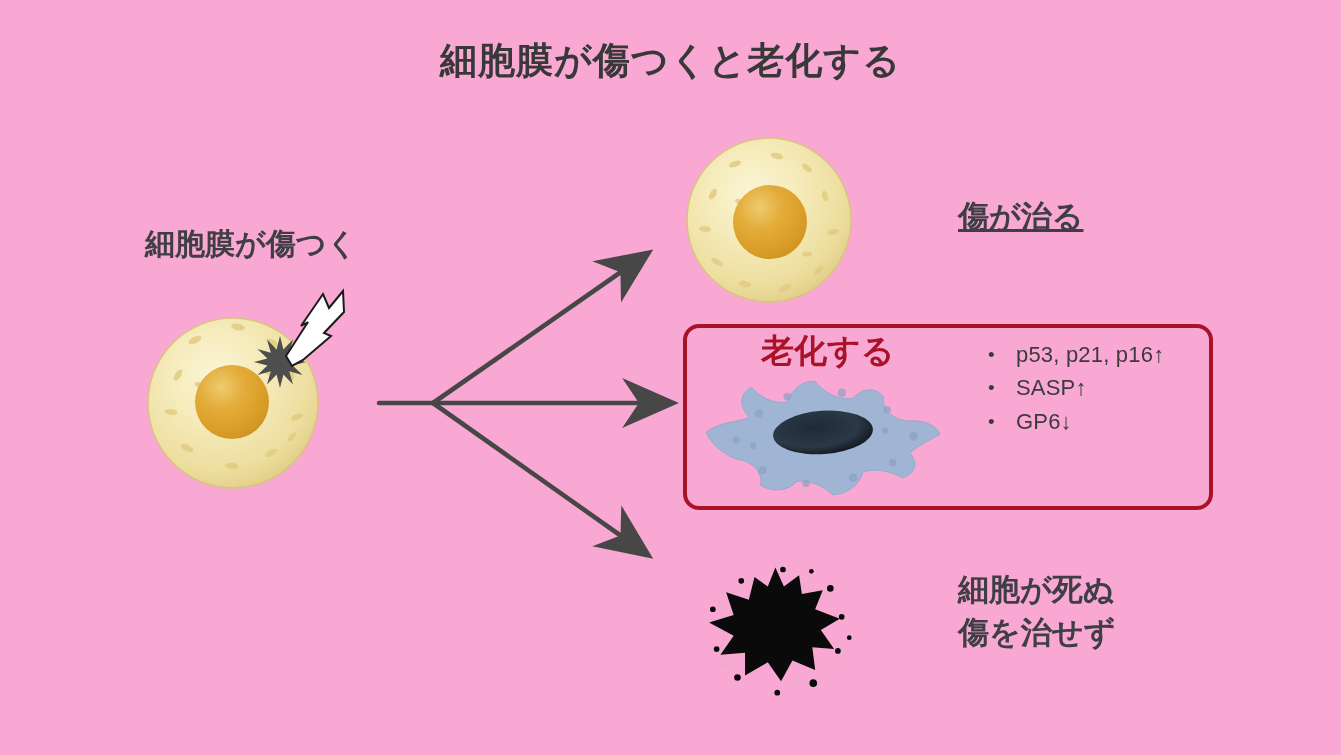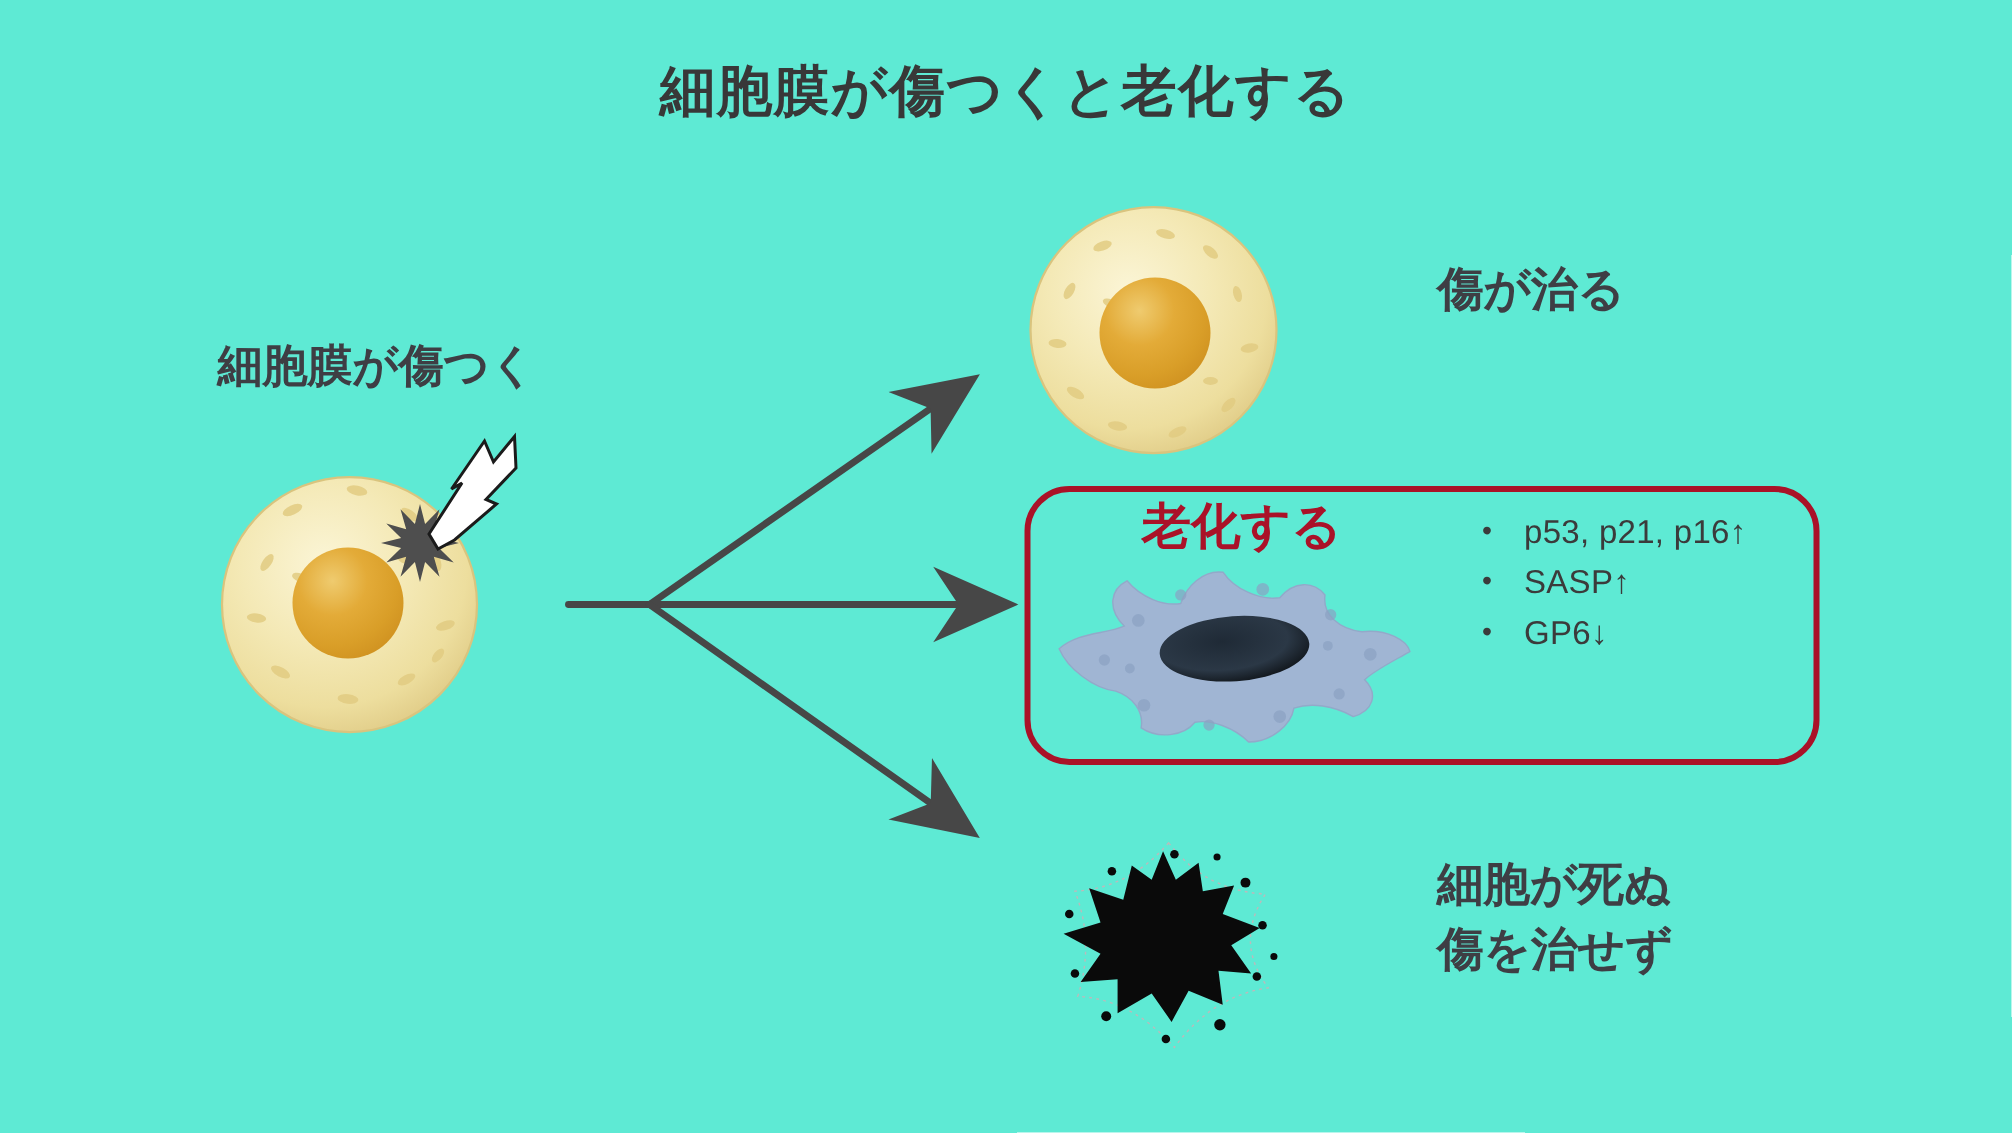--- a/index.html
+++ b/index.html
@@ -1,41 +1,41 @@
 <!DOCTYPE html>
 <html><head>
 <meta charset="utf-8">
 <style>
   html,body{margin:0;padding:0;background:#ffffff;}
   .stage{
     position:relative;
     width:1341px;height:755px;
-    background:#5eead4;
+    background:#f9a8d4;
     overflow:hidden;
     font-family:"Liberation Sans","DejaVu Sans",sans-serif;
   }
   .abs{position:absolute;}
   .page-title{
     position:absolute;top:36px;left:0;right:0;
     text-align:center;
     font-size:37px;font-weight:bold;color:#383838;
     letter-spacing:1px;
   }
   .jp-label{
     position:absolute;
     font-size:31px;font-weight:bold;color:#3E3E44;
     white-space:nowrap;
   }
   .source-label{left:145px;top:224px;font-size:30px;}
-  .heal-label{left:958px;top:172px;}
+  .heal-label{left:958px;top:196px;text-decoration:underline;}
   .die-label{left:958px;top:568px;line-height:43px;}
   .senesce-box{
     position:absolute;left:683px;top:324px;
     width:530px;height:186px;
-    border:4.5px solid #AA1228;border-radius:30px;
+    border:4.5px solid #AA1228;border-radius:16px;
     box-sizing:border-box;
   }
   .senesce-heading{
     position:absolute;left:74px;top:1px;
     font-size:33px;font-weight:bold;color:#AA1228;
     white-space:nowrap;
   }
   .senescent-cell{position:absolute;left:11px;top:46px;}
   .marker-list{
     position:absolute;left:299px;top:10px;

